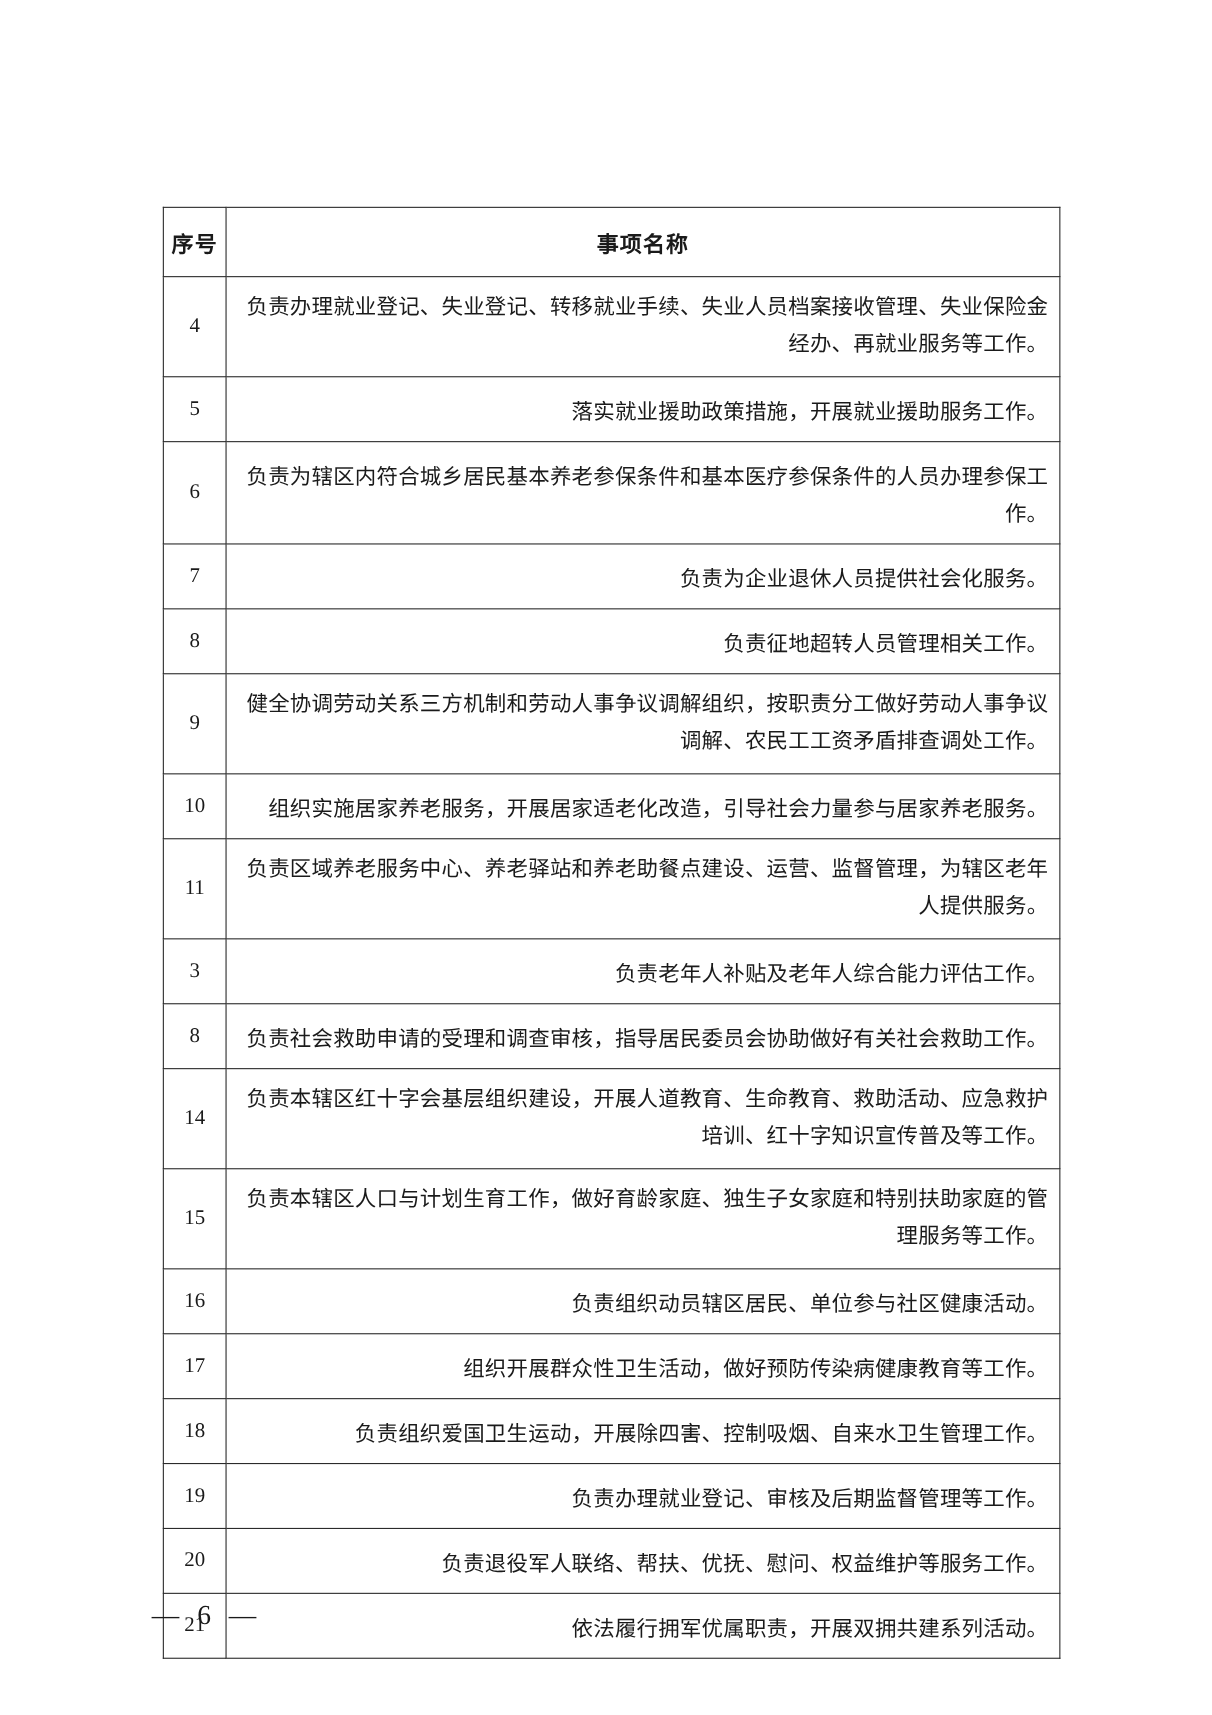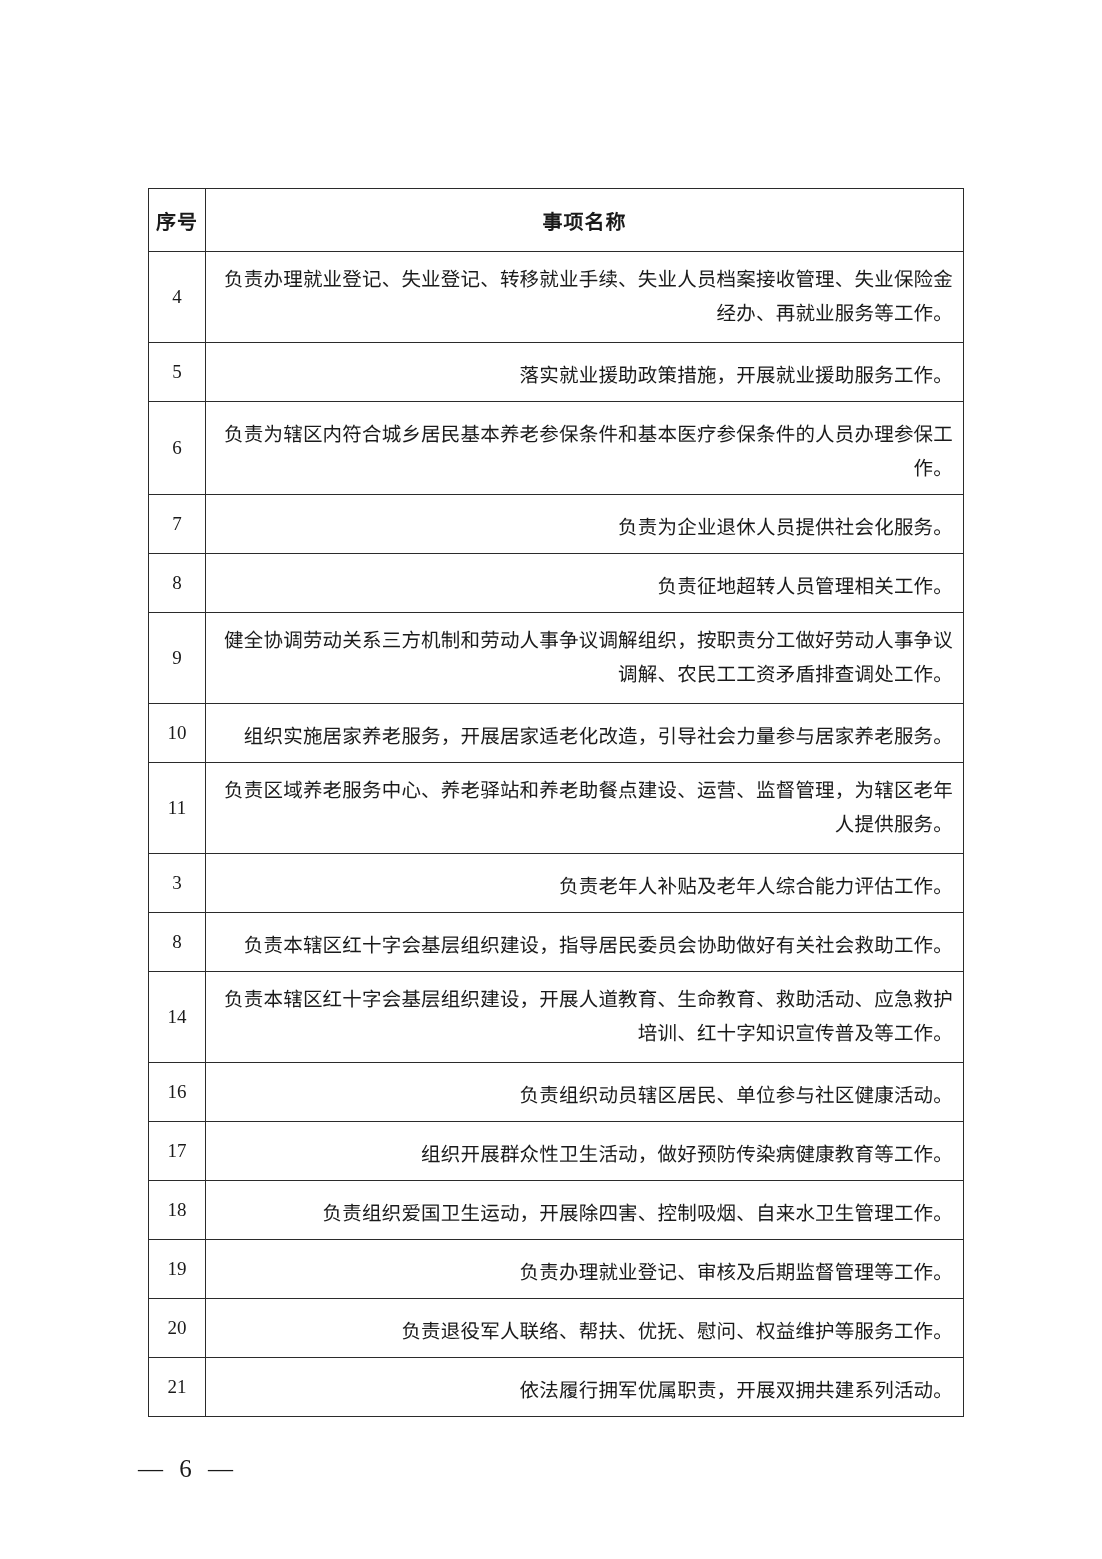--- a/index.html
+++ b/index.html
@@ -142,25 +142,29 @@
           <tr>
             <td class="cell-seq">11</td>
             <td class="cell-name">负责区域养老服务中心、养老驿站和养老助餐点建设、运营、监督管理，为辖区老年人提供服务。</td>
           </tr>
           <tr>
             <td class="cell-seq">3</td>
             <td class="cell-name one-line">负责老年人补贴及老年人综合能力评估工作。</td>
           </tr>
           <tr>
             <td class="cell-seq">8</td>
-            <td class="cell-name one-line">负责本辖区红十字会基层组织建设，指导居民委员会协助做好有关社会救助工作。</td>
+            <td class="cell-name one-line">负责社会救助申请的受理和调查审核，指导居民委员会协助做好有关社会救助工作。</td>
           </tr>
           <tr>
             <td class="cell-seq">14</td>
             <td class="cell-name">负责本辖区红十字会基层组织建设，开展人道教育、生命教育、救助活动、应急救护培训、红十字知识宣传普及等工作。</td>
+          </tr>
+          <tr>
+            <td class="cell-seq">15</td>
+            <td class="cell-name">负责本辖区人口与计划生育工作，做好育龄家庭、独生子女家庭和特别扶助家庭的管理服务等工作。</td>
           </tr>
           <tr>
             <td class="cell-seq">16</td>
             <td class="cell-name one-line">负责组织动员辖区居民、单位参与社区健康活动。</td>
           </tr>
           <tr>
             <td class="cell-seq">17</td>
             <td class="cell-name one-line">组织开展群众性卫生活动，做好预防传染病健康教育等工作。</td>
           </tr>
           <tr>

